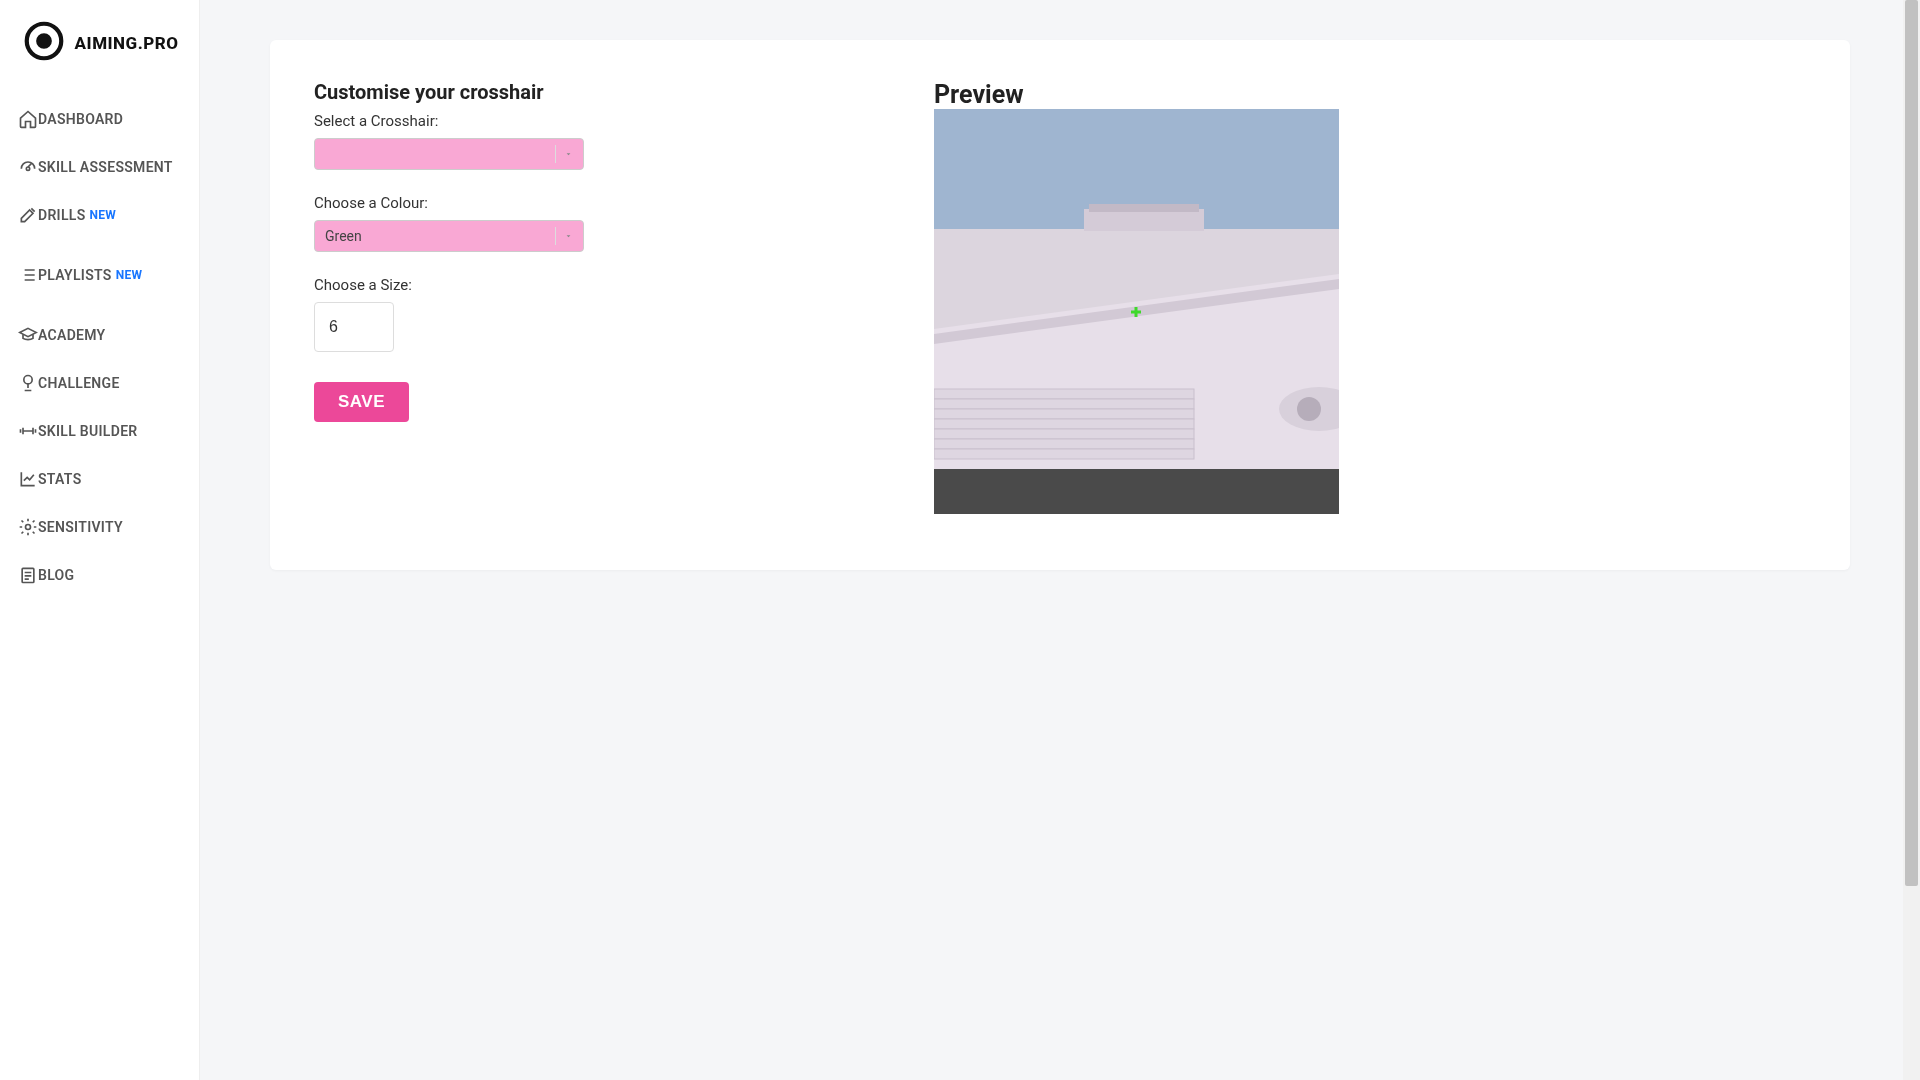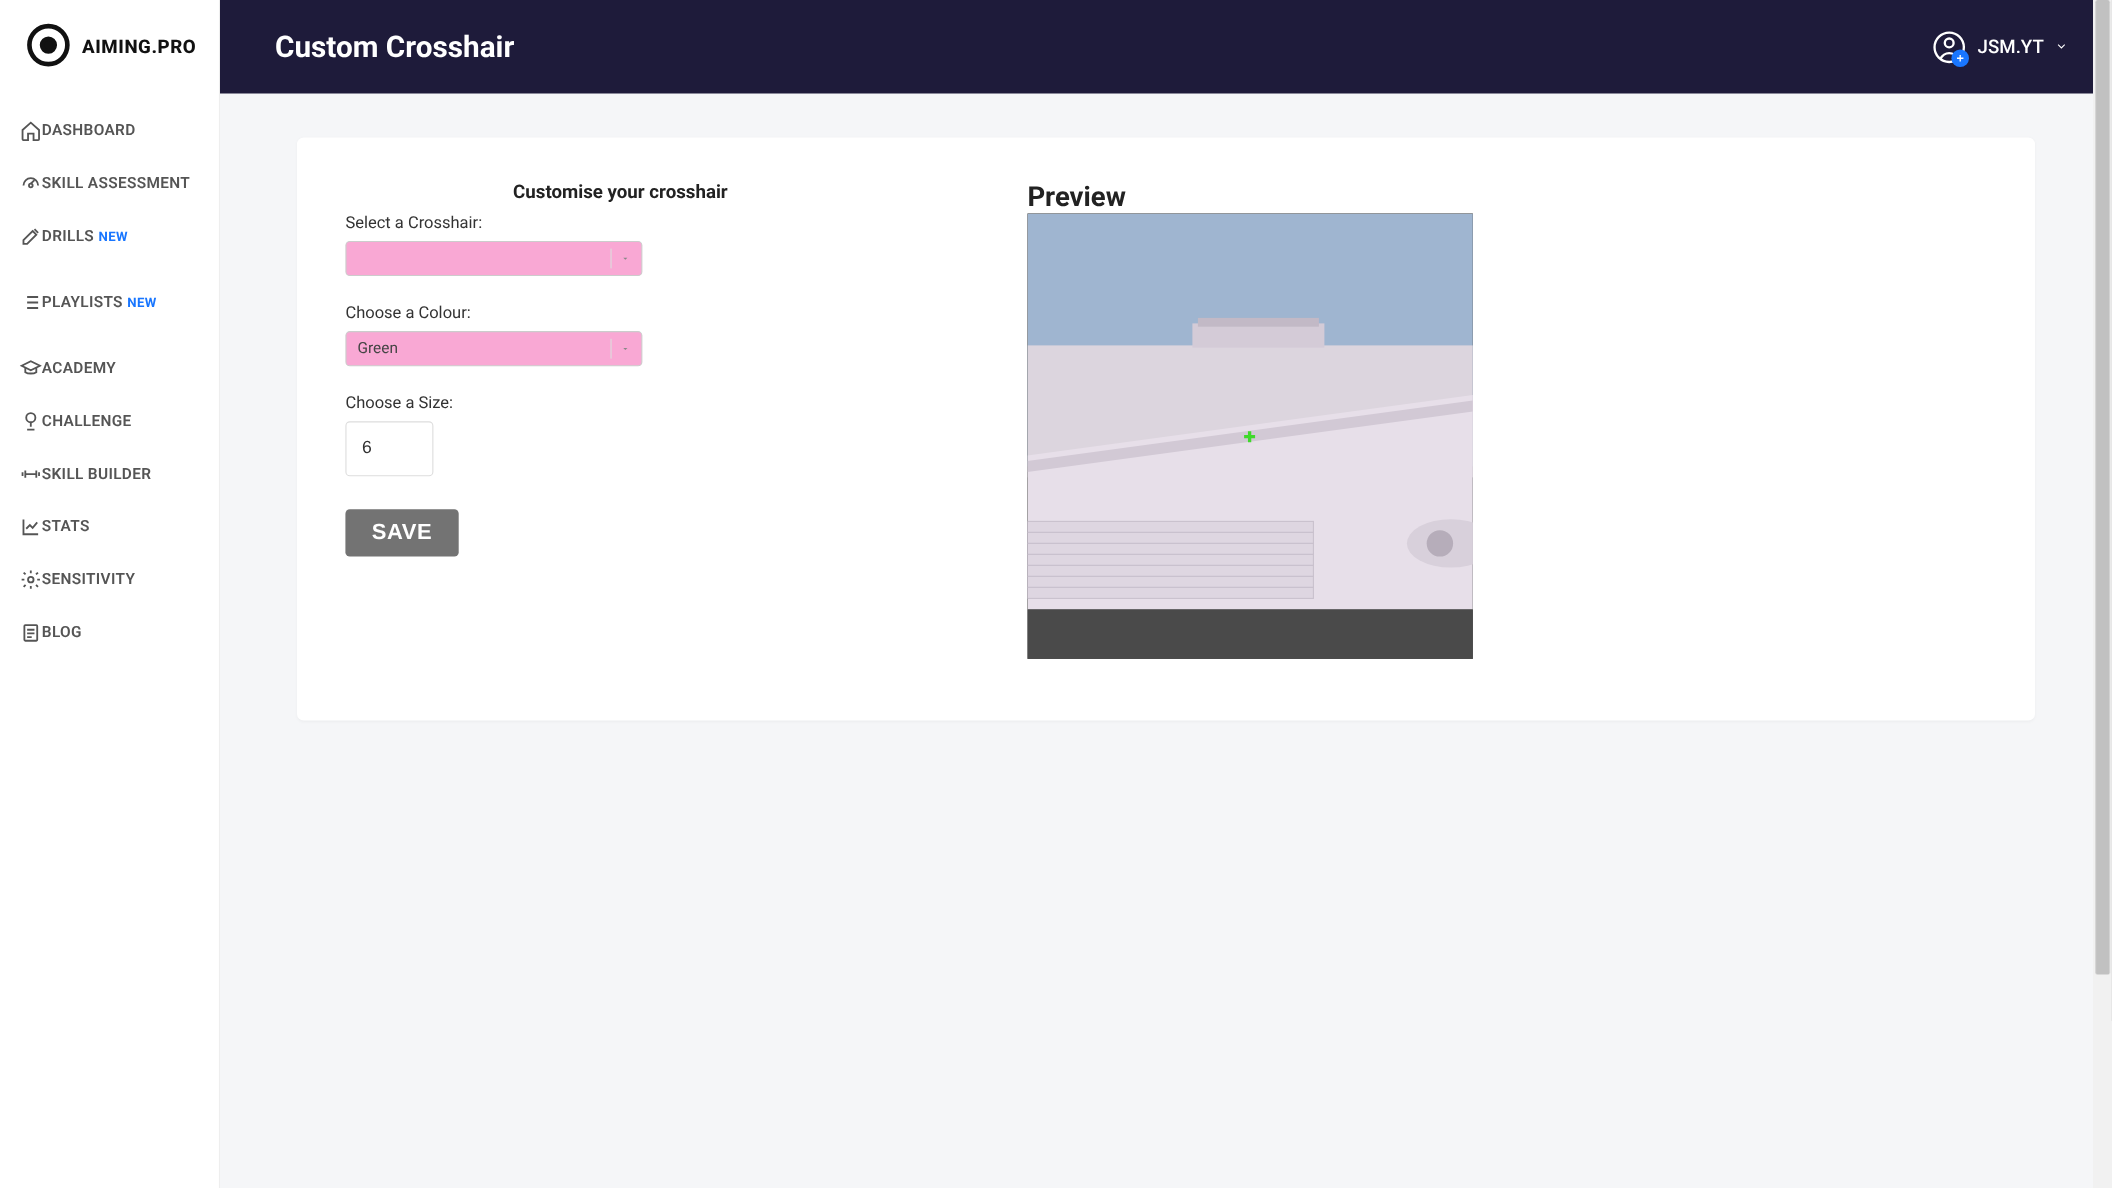--- a/index.html
+++ b/index.html
@@ -132,25 +132,24 @@
       border-radius: 6px;
       box-shadow: 0 1px 3px rgba(0,0,0,0.04);
       padding: 40px 44px 56px;
       display: flex;
       gap: 120px;
     }
     .form-col {
       width: 500px;
     }
     .form-heading {
-      font-size: 17px;
+      font-size: 20px;
       font-weight: 700;
       color: #222;
       margin-bottom: 0;
-      text-align: center;
     }
     .field-label {
       font-size: 15px;
       color: #333;
       margin-bottom: 8px;
       margin-top: 8px;
     }
     .select-box {
       width: 270px;
       height: 32px;
@@ -179,26 +178,26 @@
       width: 80px;
       height: 50px;
       border: 1px solid #ddd;
       border-radius: 4px;
       padding: 0 14px;
       font-size: 16px;
       color: #333;
       margin-bottom: 30px;
     }
     .save-button {
-      background: #737373;
+      background: #ec4899;
       color: #fff;
       border: none;
       border-radius: 4px;
       padding: 10px 24px;
-      font-size: 20px;
+      font-size: 17px;
       font-weight: 700;
       letter-spacing: 0.5px;
       cursor: pointer;
     }
     .status-text {
       color: #2e7d32;
       font-size: 15px;
       font-weight: 600;
       margin-top: 8px;
     }
@@ -341,43 +340,20 @@
               <rect x="5" y="4" width="14" height="17" rx="1"></rect>
               <path d="M8 9h8M8 13h8M8 17h5"></path>
             </svg>
         </span>
         <span>BLOG</span>
       </li>
     </ul>
   </aside>
 
   <main class="main">
-    <header class="topbar">
-      <h1 class="page-title">Custom Crosshair</h1>
-      <div class="user-menu">
-        <span class="avatar-wrap">
-          <svg width="32" height="32" viewBox="0 0 24 24" fill="none" stroke="#fff" stroke-width="1.6">
-            <circle cx="12" cy="12" r="10"></circle>
-            <circle cx="12" cy="9" r="3"></circle>
-            <path d="M6 20c1.5-3 4-4 6-4s4.5 1 6 4"></path>
-          </svg>
-          <span class="avatar-plus">
-            <svg width="10" height="10" viewBox="0 0 24 24" stroke="#fff" stroke-width="3">
-                <path d="M12 5v14M5 12h14"></path>
-              </svg>
-          </span>
-        </span>
-        <span>JSM.YT</span>
-        <span>
-          <svg width="12" height="12" viewBox="0 0 24 24" fill="none" stroke="#fff" stroke-width="2">
-              <path d="M6 9l6 6 6-6"></path>
-            </svg>
-        </span>
-      </div>
-    </header>
 
     <div class="content-area">
       <div class="card">
         <div class="form-col">
           <h2 class="form-heading">Customise your crosshair</h2>
 
           <div class="field-label">Select a Crosshair:</div>
           <div class="select-box">
             <span></span>
             <span class="select-chevron">

